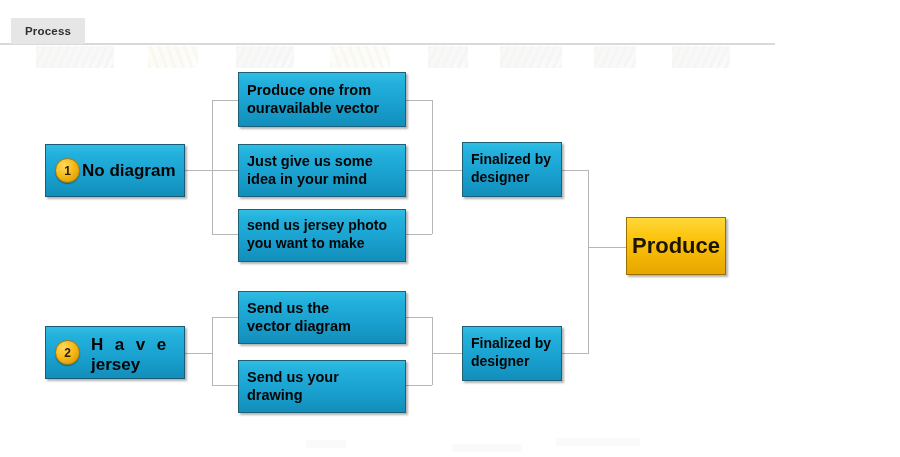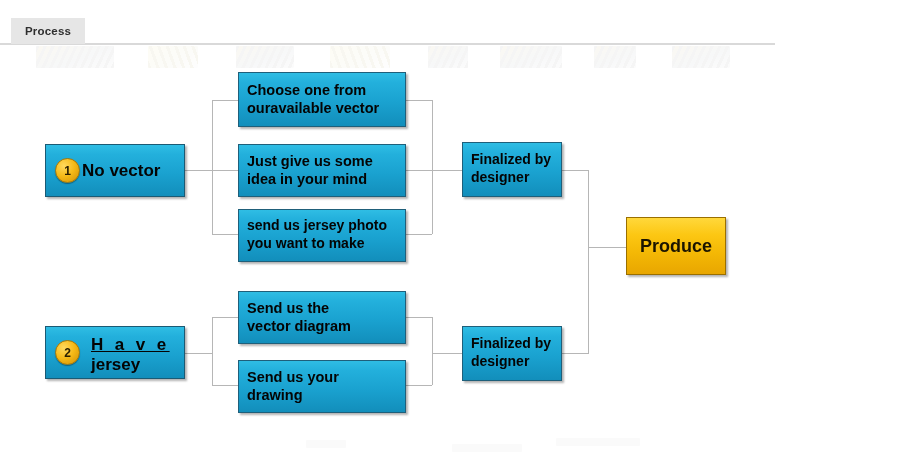--- a/index.html
+++ b/index.html
@@ -129,30 +129,30 @@
     font-size: 12px;
     font-weight: bold;
     color: #2b2000;
   }
   .node.trunk .txt {
     font-size: 17px;
     padding-left: 2px;
   }
 
   
-  .node .txt.spaced { letter-spacing: 3.4px; text-decoration: underline; }
+  .node .txt.spaced { letter-spacing: 3.4px; }
   .node .txt.justified { letter-spacing: 0; }
 
   
   .node.gold {
     border: 1px solid #9a6f00;
     background: linear-gradient(180deg, #ffd83b 0%, #fcc713 30%, #f4b805 62%, #e8a601 100%);
   }
   .node.gold .txt {
-    font-size: 18px;
+    font-size: 22px;
     font-weight: bold;
     color: #1b1400;
     width: 100%;
     text-align: center;
     padding: 0;
   }
 
   
   #ghost-bottom {
     position: absolute;
@@ -216,25 +216,25 @@
   <div class="line v" style="left:432px; top:317px; height:68px;"></div>
   <div class="line h" style="left:432px; top:353px; width:30px;"></div>
 
   <div class="line h" style="left:562px; top:170px; width:26px;"></div>
   <div class="line h" style="left:562px; top:353px; width:26px;"></div>
   <div class="line v" style="left:588px; top:170px; height:184px;"></div>
   <div class="line h" style="left:588px; top:247px; width:38px;"></div>
 
   <div class="node trunk" style="left:45px; top:144px; width:140px; height:53px;">
     <span class="badge">1</span>
-    <span class="txt">No vector</span>
+    <span class="txt">No diagram</span>
   </div>
 
   <div class="node" style="left:238px; top:72px; width:168px; height:55px;">
-    <span class="txt" style="position:absolute; left:0; top:9px;">Choose one from</span>
+    <span class="txt" style="position:absolute; left:0; top:9px;">Produce one from</span>
     <span class="txt" style="position:absolute; left:0; top:27px;">ouravailable vector</span>
   </div>
 
   <div class="node" style="left:238px; top:209px; width:168px; height:53px;">
     <span class="txt" style="position:absolute; left:0; top:8px; font-size:14px;">send us jersey photo</span>
     <span class="txt" style="position:absolute; left:0; top:26px; font-size:14px;">you want to make</span>
   </div>
 
   <div class="node" style="left:238px; top:144px; width:168px; height:53px;">
     <span class="txt" style="position:absolute; left:0; top:8px;">Just give us some</span>

